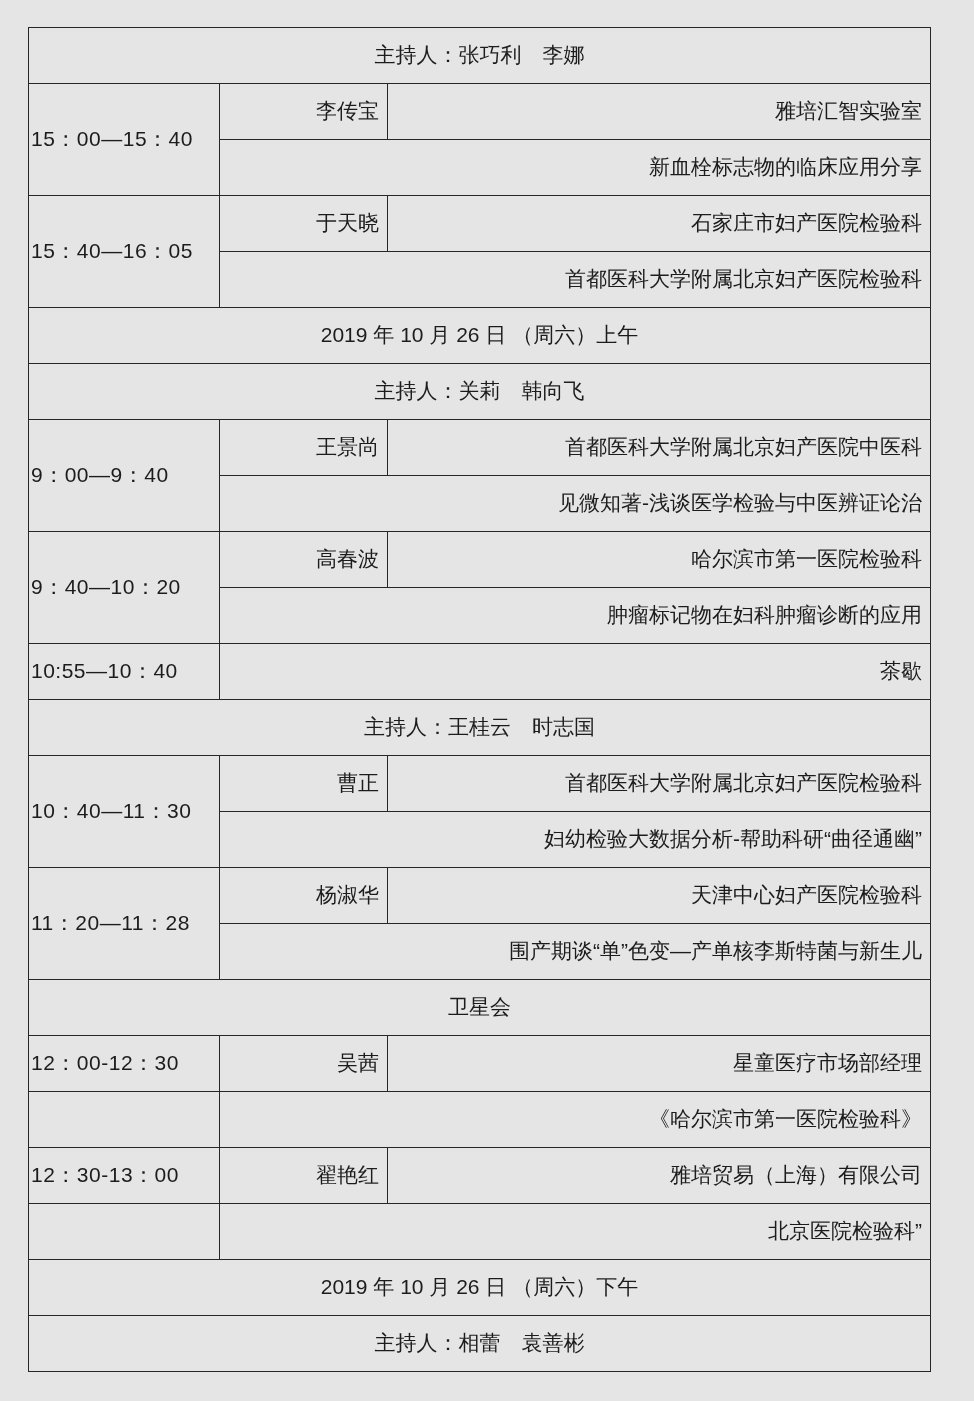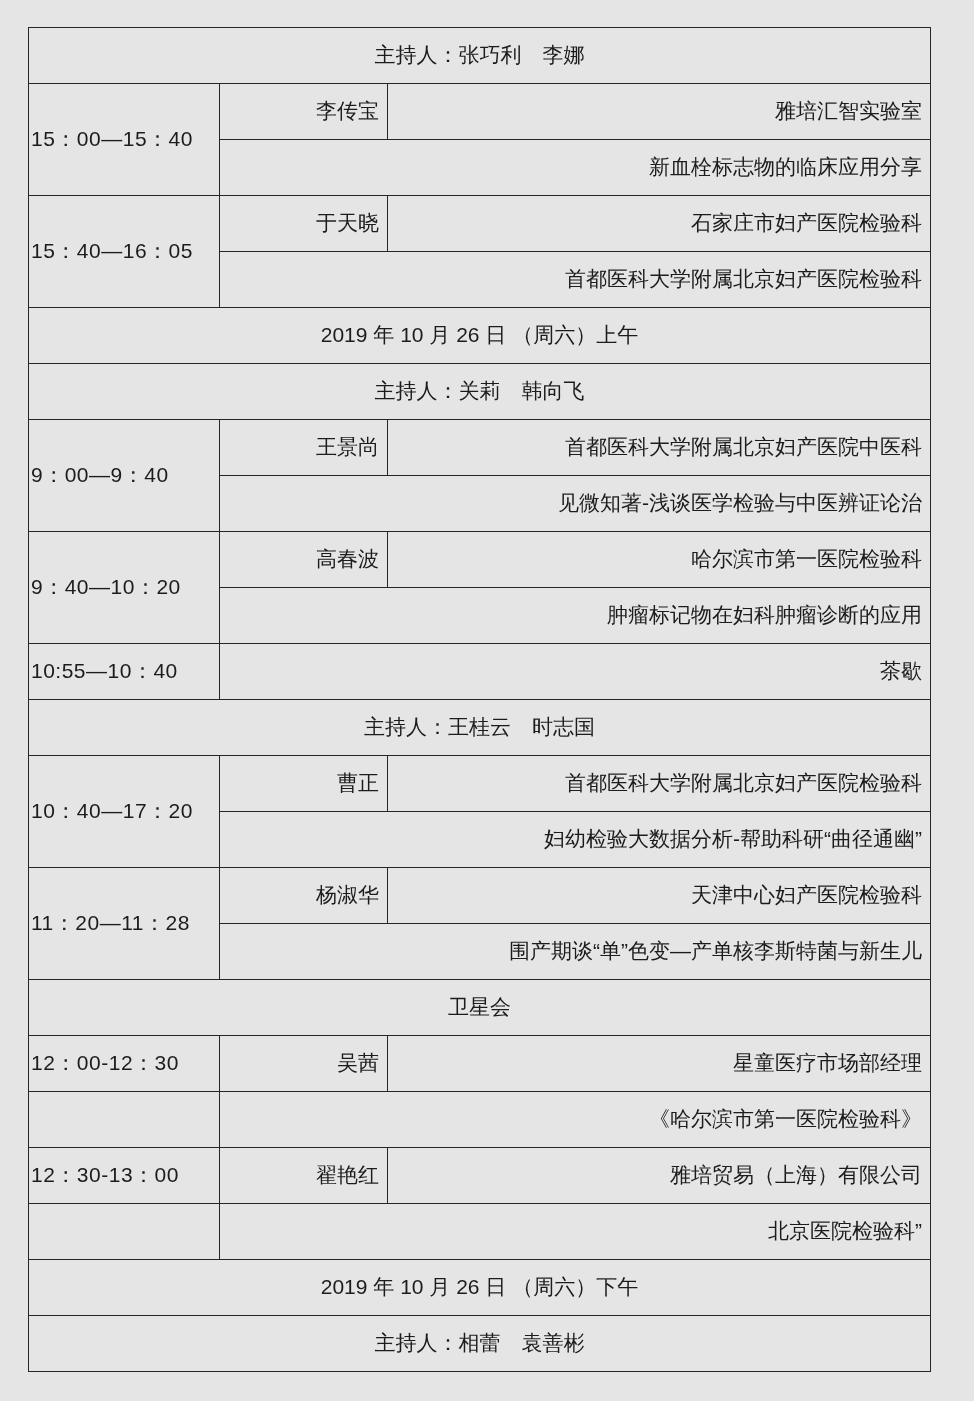--- a/index.html
+++ b/index.html
@@ -120,21 +120,21 @@
     <tr>
       <td class="time">10:55—10：40</td>
       <td colspan="2">茶歇</td>
     </tr>
 
     <tr>
       <td class="center" colspan="3">主持人：王桂云　时志国</td>
     </tr>
 
     <tr>
-      <td class="time" rowspan="2">10：40—17：20</td>
+      <td class="time" rowspan="2">10：40—11：30</td>
       <td>曹正</td>
       <td>首都医科大学附属北京妇产医院检验科</td>
     </tr>
     <tr>
       <td colspan="2">妇幼检验大数据分析-帮助科研“曲径通幽”</td>
     </tr>
 
     <tr>
       <td class="time" rowspan="2">11：20—11：28</td>
       <td>杨淑华</td>

